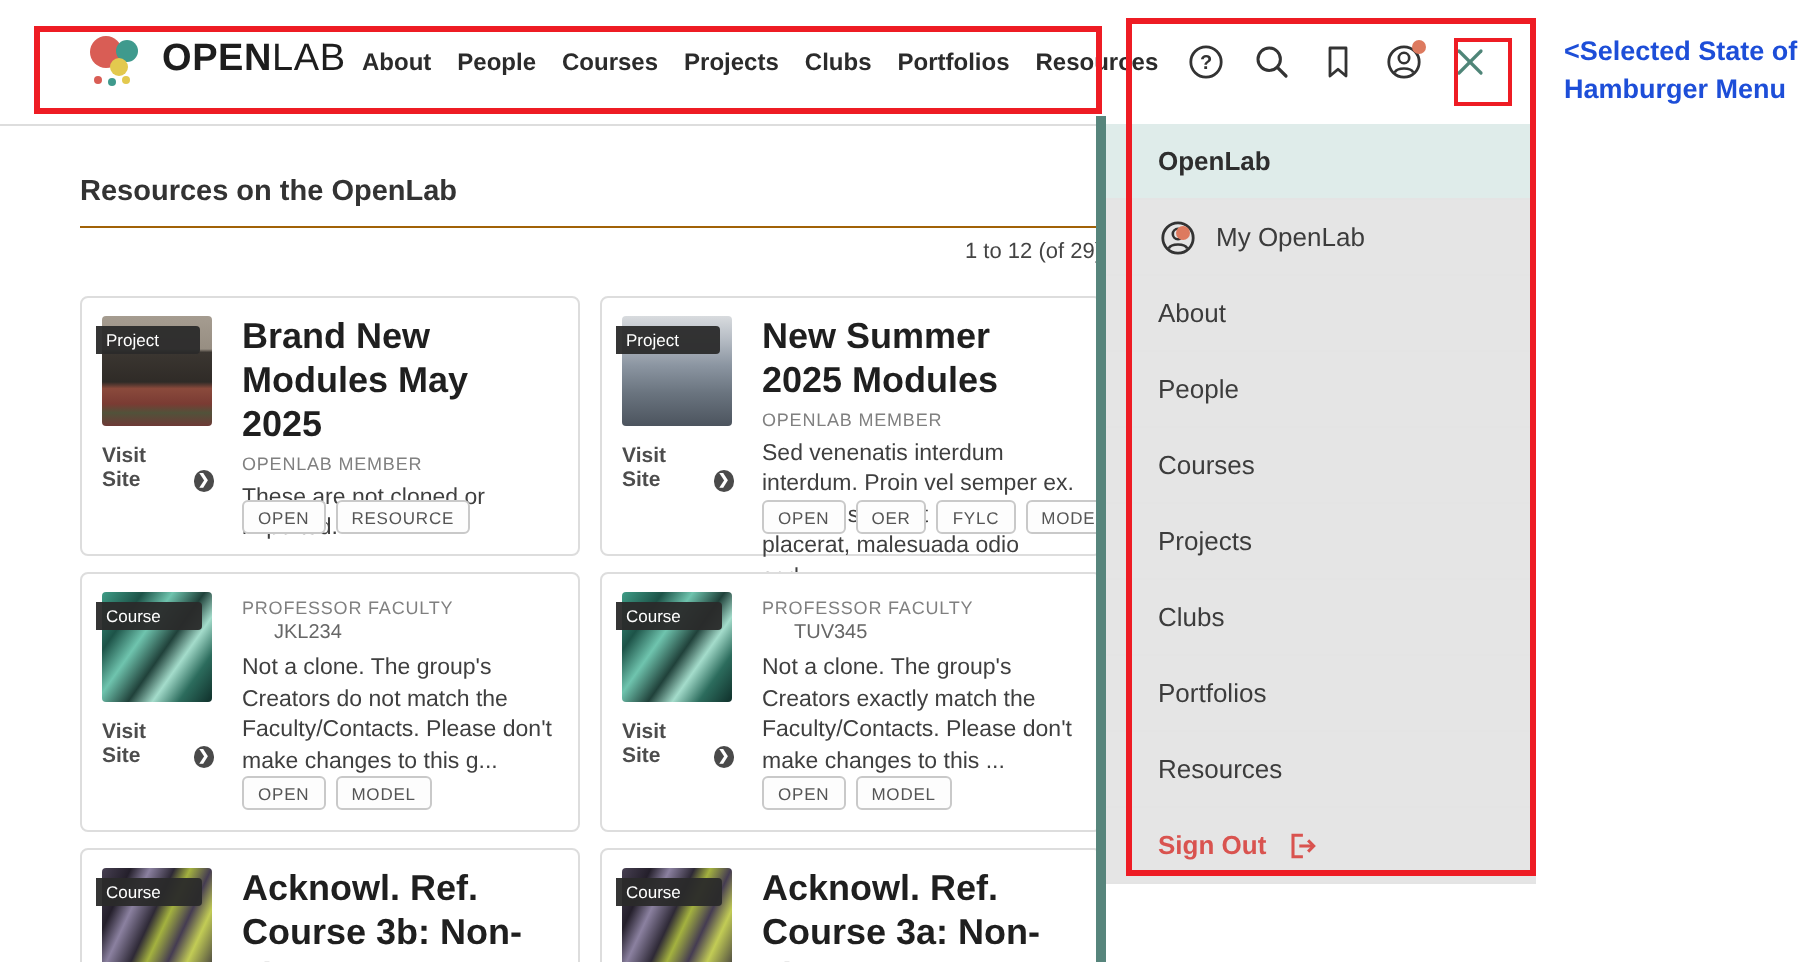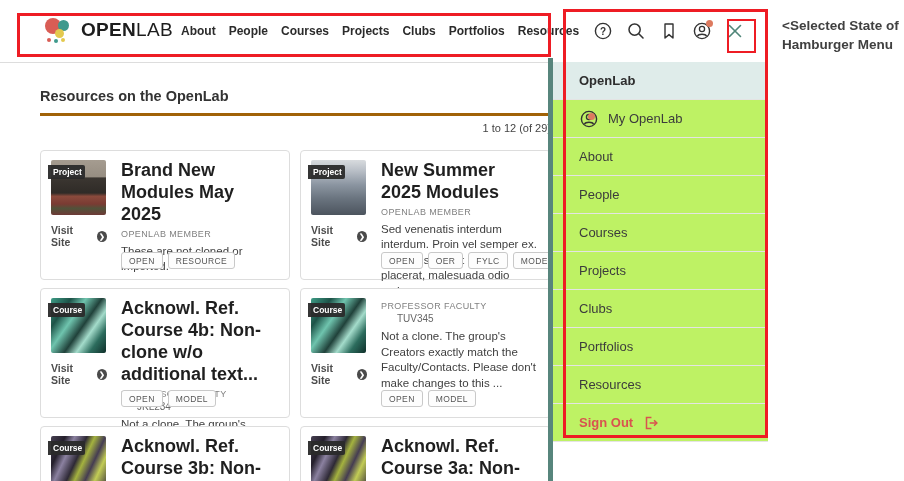--- a/index.html
+++ b/index.html
@@ -19,37 +19,37 @@
   .nav-link{font-size:12px;font-weight:700;color:#2b2b2b;cursor:pointer;white-space:nowrap;}
   .hicons{position:absolute;left:588px;top:0;height:62px;display:flex;align-items:center;gap:3px;}
   .hicon{width:30px;height:30px;display:flex;align-items:center;justify-content:center;position:relative;cursor:pointer;}
   .hicon svg{display:block;}
   .notif-dot{position:absolute;top:4px;right:4px;width:7px;height:7px;border-radius:50%;background:#DD7A5F;}
 
   
   .teal-divider{position:absolute;left:548px;top:58px;width:5px;height:423px;background:#57857C;}
   .menu{position:absolute;left:553px;top:62px;width:215px;background:#fff;}
   .menu-row{height:38px;display:flex;align-items:center;gap:9px;padding-left:26px;
-            border-bottom:1px solid #e4e4e4;font-size:13px;color:#3c3c3c;cursor:pointer;box-sizing:border-box;background:#bef264;}
+            border-bottom:1px solid #e4e4e4;font-size:13px;color:#3c3c3c;cursor:pointer;box-sizing:border-box;background:#e5e5e5;}
   .menu-row.hl{background:#DFECEA;font-weight:600;color:#2e2e2e;}
   .menu-row .micon{position:relative;width:20px;height:20px;flex:0 0 auto;}
   .menu-row.signout{color:#D9534F;font-weight:700;}
 
   
   .main{position:absolute;left:40px;top:88px;width:511px;}
-  .page-heading{font-size:14.5px;font-weight:700;color:#333;padding-bottom:9px;border-bottom:3px solid #a16207;}
+  .page-heading{font-size:14.5px;font-weight:700;color:#333;padding-bottom:9px;border-bottom:1px solid #a16207;}
   .pagination{margin-top:6px;text-align:right;font-size:11px;color:#444;}
   .cards{margin-top:16px;display:grid;grid-template-columns:250px 251px;gap:8px 10px;}
   .card{position:relative;box-sizing:border-box;height:130px;border:1px solid #ddd;border-radius:4px;
         padding:9px 10px;display:flex;gap:14px;background:#fff;}
   .card-left{width:56px;flex:0 0 auto;}
   .thumb{position:relative;width:55px;height:55px;border-radius:2px;}
   .type-badge{position:absolute;left:-3px;top:5px;background:rgba(42,42,42,.95);color:#fff;
-              font-size:8.5px;font-weight:700;padding:2px 3px 2px 5px;border-radius:0 2px 2px 0;}
-  .visit{margin-top:9px;display:flex;align-items:center;gap:4px;font-size:10.5px;font-weight:700;color:#4d4d4d;cursor:pointer;}
+              font-size:8.5px;font-weight:400;padding:2px 21px 2px 5px;border-radius:0 2px 2px 0;}
+  .visit{margin-top:9px;display:flex;align-items:flex-end;gap:4px;font-size:10.5px;font-weight:700;color:#4d4d4d;cursor:pointer;}
   .visit-ico{width:11px;height:11px;border-radius:50%;background:#4a4a4a;color:#fff;font-size:7px;
              display:flex;align-items:center;justify-content:center;line-height:1;}
   .card-body{flex:1;min-width:0;}
   .card-title{font-size:18px;font-weight:700;color:#1f1f1f;line-height:1.22;cursor:pointer;}
   .card-byline{margin-top:3px;font-size:9px;color:#808080;letter-spacing:.4px;}
   .card-code{margin-top:2px;font-size:10px;color:#666;margin-left:16px;}
   .card-desc{margin-top:5px;font-size:11.5px;color:#3f3f3f;line-height:1.35;}
   .badges{position:absolute;left:80px;bottom:10px;display:flex;gap:5px;}
   .pill{font-size:8.5px;color:#555;letter-spacing:.4px;border:1px solid #c9c9c9;border-radius:3px;
         padding:2.5px 7px;background:#fdfdfd;}
@@ -58,21 +58,21 @@
   .thumb-flowers{background:linear-gradient(180deg,#a59c90 0%,#978e82 30%,#3b3631 33%,#2f2b27 60%,#8a4a3c 66%,#7a3b33 80%,#51523a 88%,#6e3a36 100%);}
   .thumb-city{background:linear-gradient(180deg,#d8dbde 0%,#b8bec6 20%,#8b95a1 45%,#6a747f 70%,#4c545e 100%);}
   .thumb-mineral{background:linear-gradient(125deg,#3f9d87 0%,#1d5348 22%,#6fc4ae 38%,#20413a 55%,#a4dccb 68%,#2c6c5d 82%,#0f2f2a 100%);}
   .thumb-abstract{background:linear-gradient(115deg,#474052 0%,#241f2b 18%,#8b81a0 30%,#2e2936 45%,#a4b23f 55%,#453c52 68%,#c2cc55 80%,#332d3d 100%);}
 
   
   .rbox{position:absolute;border:3px solid #EE1C24;pointer-events:none;box-sizing:border-box;}
   .rbox-header{left:17px;top:13px;width:534px;height:44px;}
   .rbox-menu{left:563px;top:9px;width:205px;height:429px;}
   .rbox-close{left:727px;top:19px;width:29px;height:34px;border-width:2.5px;}
-  .annotation-text{position:absolute;left:782px;top:16px;font-size:13.5px;font-weight:700;color:#404040;line-height:19px;white-space:nowrap;}
+  .annotation-text{position:absolute;left:782px;top:16px;font-size:13.5px;font-weight:700;color:#1d4ed8;line-height:19px;white-space:nowrap;}
 </style>
 </head>
 <body>
 
 <div class="stage">
 
   <div class="header">
     <div class="logo">
       <span class="logo-mark">
         <span class="lm" style="left:0;top:2px;width:16px;height:16px;background:#D95D55;"></span>
@@ -182,21 +182,20 @@
           <div class="card-left">
             <div class="thumb thumb-mineral">
               <span class="type-badge">Course</span>
             </div>
             <div class="visit">
               <span>Visit Site</span>
               <span class="visit-ico">❯</span>
             </div>
           </div>
           <div class="card-body">
-            <div class="card-title">Acknowl. Ref. Course 4b: Non-clone w/o additional text...</div>
             <div class="card-byline">PROFESSOR FACULTY</div>
             <div class="card-code">JKL234</div>
             <div class="card-desc">Not a clone. The group's Creators do not match the Faculty/Contacts. Please don't make changes to this g...</div>
           </div>
           <div class="badges">
             <span class="pill">OPEN</span>
             <span class="pill">MODEL</span>
           </div>
         </div>
         <div class="card">

